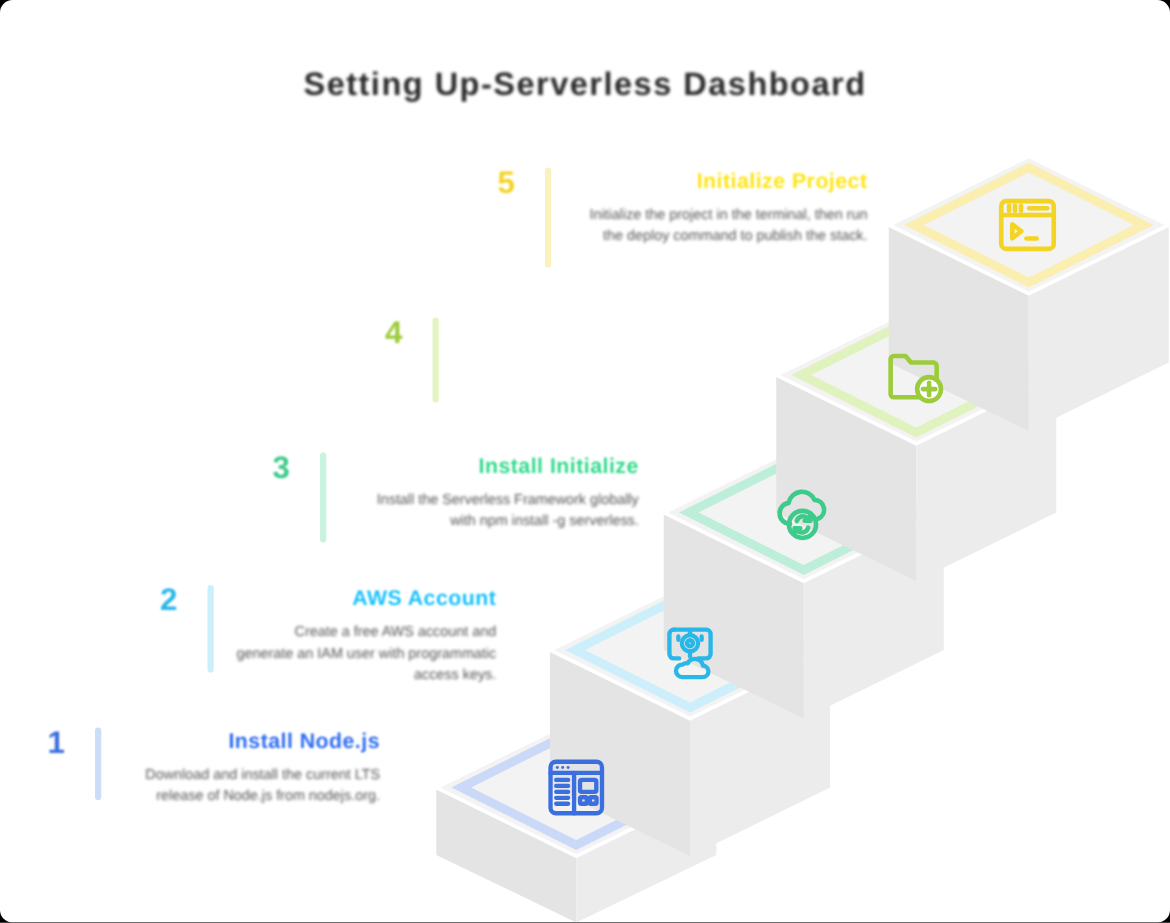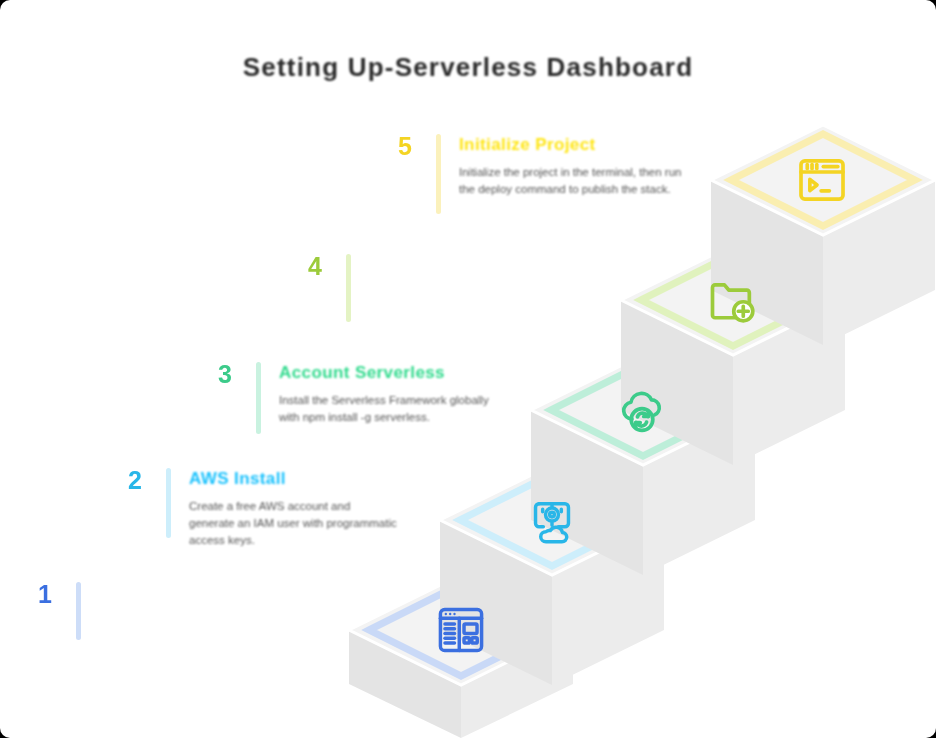--- a/index.html
+++ b/index.html
@@ -51,21 +51,21 @@
     flex:0 0 34px;
     filter:blur(0.7px);
   }
   .accent-bar {
     width:5px;
     border-radius:3px;
     flex:0 0 5px;
     margin:0 18px 0 14px;
     align-self:stretch;
   }
-  .step-body { padding-top:1px; }
+  .step-body { padding-top:1px;text-align:right; }
   .step-title {
     font-size:17px;
     font-weight:bold;
     letter-spacing:0.4px;
     line-height:1.15;
     margin-bottom:9px;
     white-space:nowrap;
     filter:blur(0.85px) contrast(1.2);
   }
   .step-desc {
@@ -246,32 +246,36 @@
 
   <div class="step-text" id="step-4">
     <div class="step-num" style="color:#9ccb3b">4</div>
     <div class="accent-bar" style="background:#e4f3c4"></div>
   </div>
 
   <div class="step-text" id="step-3">
     <div class="step-num" style="color:#3ccb8a">3</div>
     <div class="accent-bar" style="background:#c9f2e0"></div>
     <div class="step-body">
-      <div class="step-title" style="color:#3ccb8a">Account Serverless</div>
+      <div class="step-title" style="color:#3ccb8a">Install Initialize</div>
       <div class="step-desc">Install the Serverless Framework globally with npm install -g serverless.</div>
     </div>
   </div>
 
   <div class="step-text" id="step-2">
     <div class="step-num" style="color:#29b6e8">2</div>
     <div class="accent-bar" style="background:#cdeefb"></div>
     <div class="step-body">
-      <div class="step-title" style="color:#29b6e8">AWS Install</div>
+      <div class="step-title" style="color:#29b6e8">AWS Account</div>
       <div class="step-desc">Create a free AWS account and generate an IAM user with programmatic access keys.</div>
     </div>
   </div>
 
   <div class="step-text" id="step-1">
     <div class="step-num" style="color:#3b6fe0">1</div>
     <div class="accent-bar" style="background:#cdddf8"></div>
+    <div class="step-body">
+      <div class="step-title" style="color:#3b6fe0">Install Node.js</div>
+      <div class="step-desc">Download and install the current LTS release of Node.js from nodejs.org.</div>
+    </div>
   </div>
 
 </div>
 
 </body></html>

